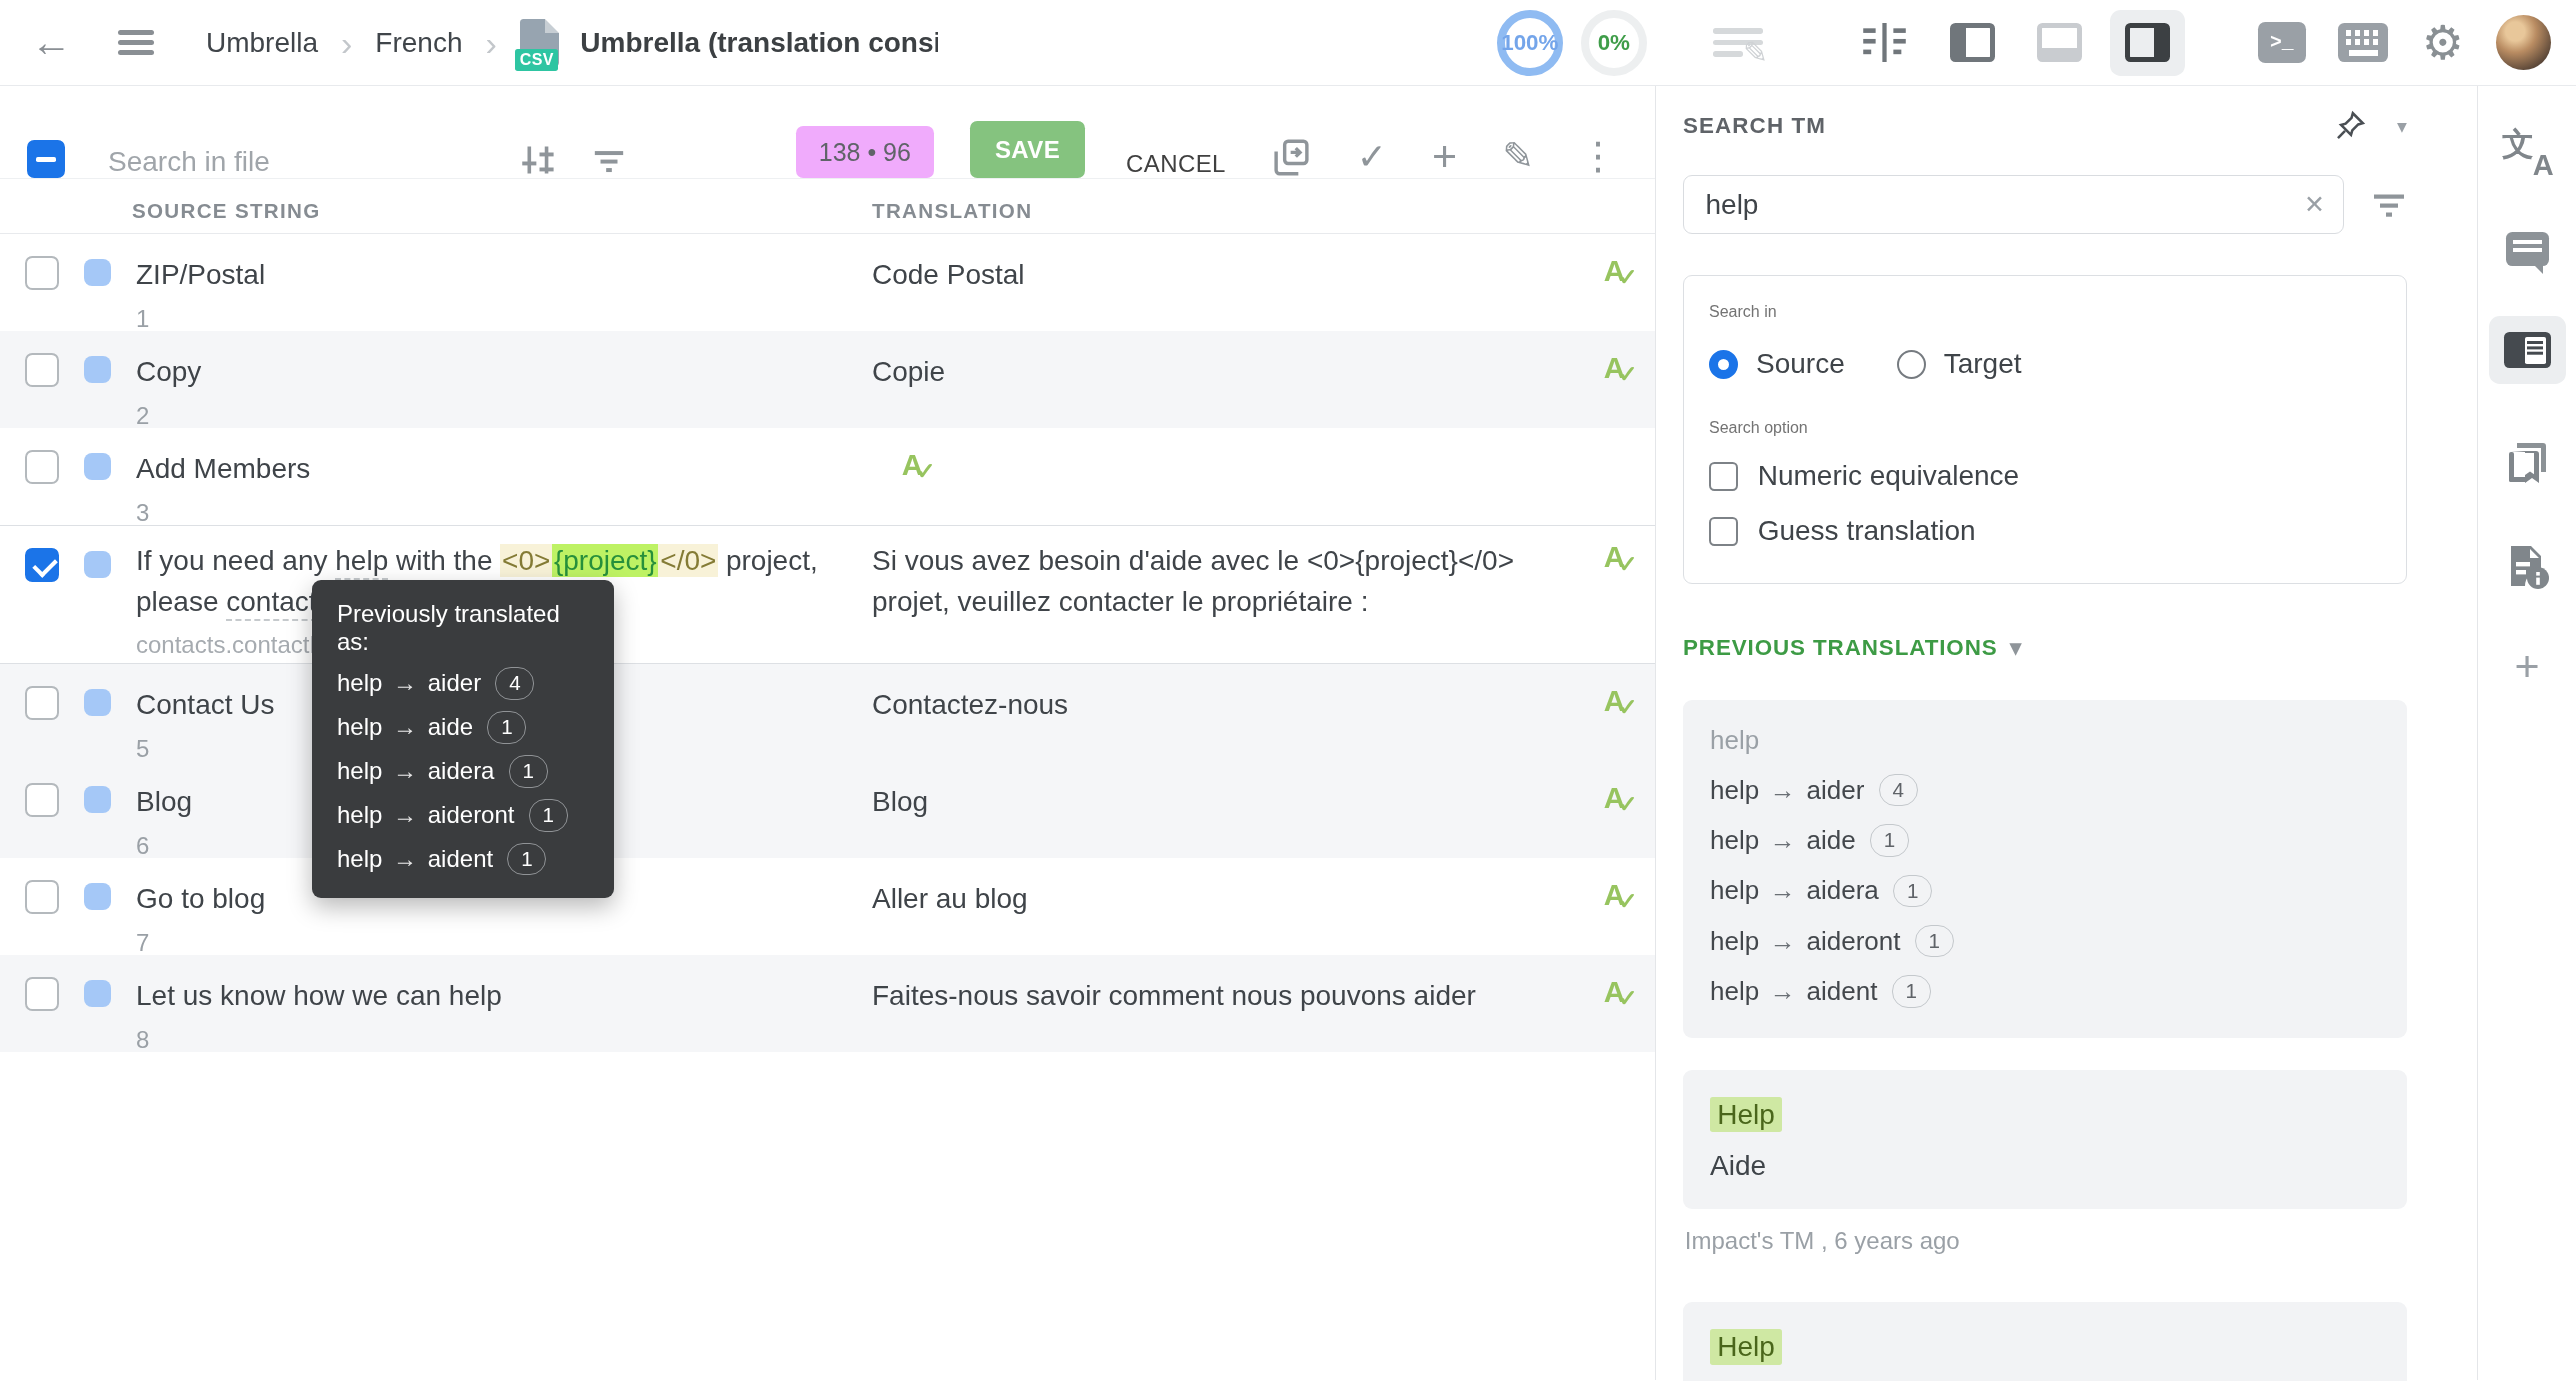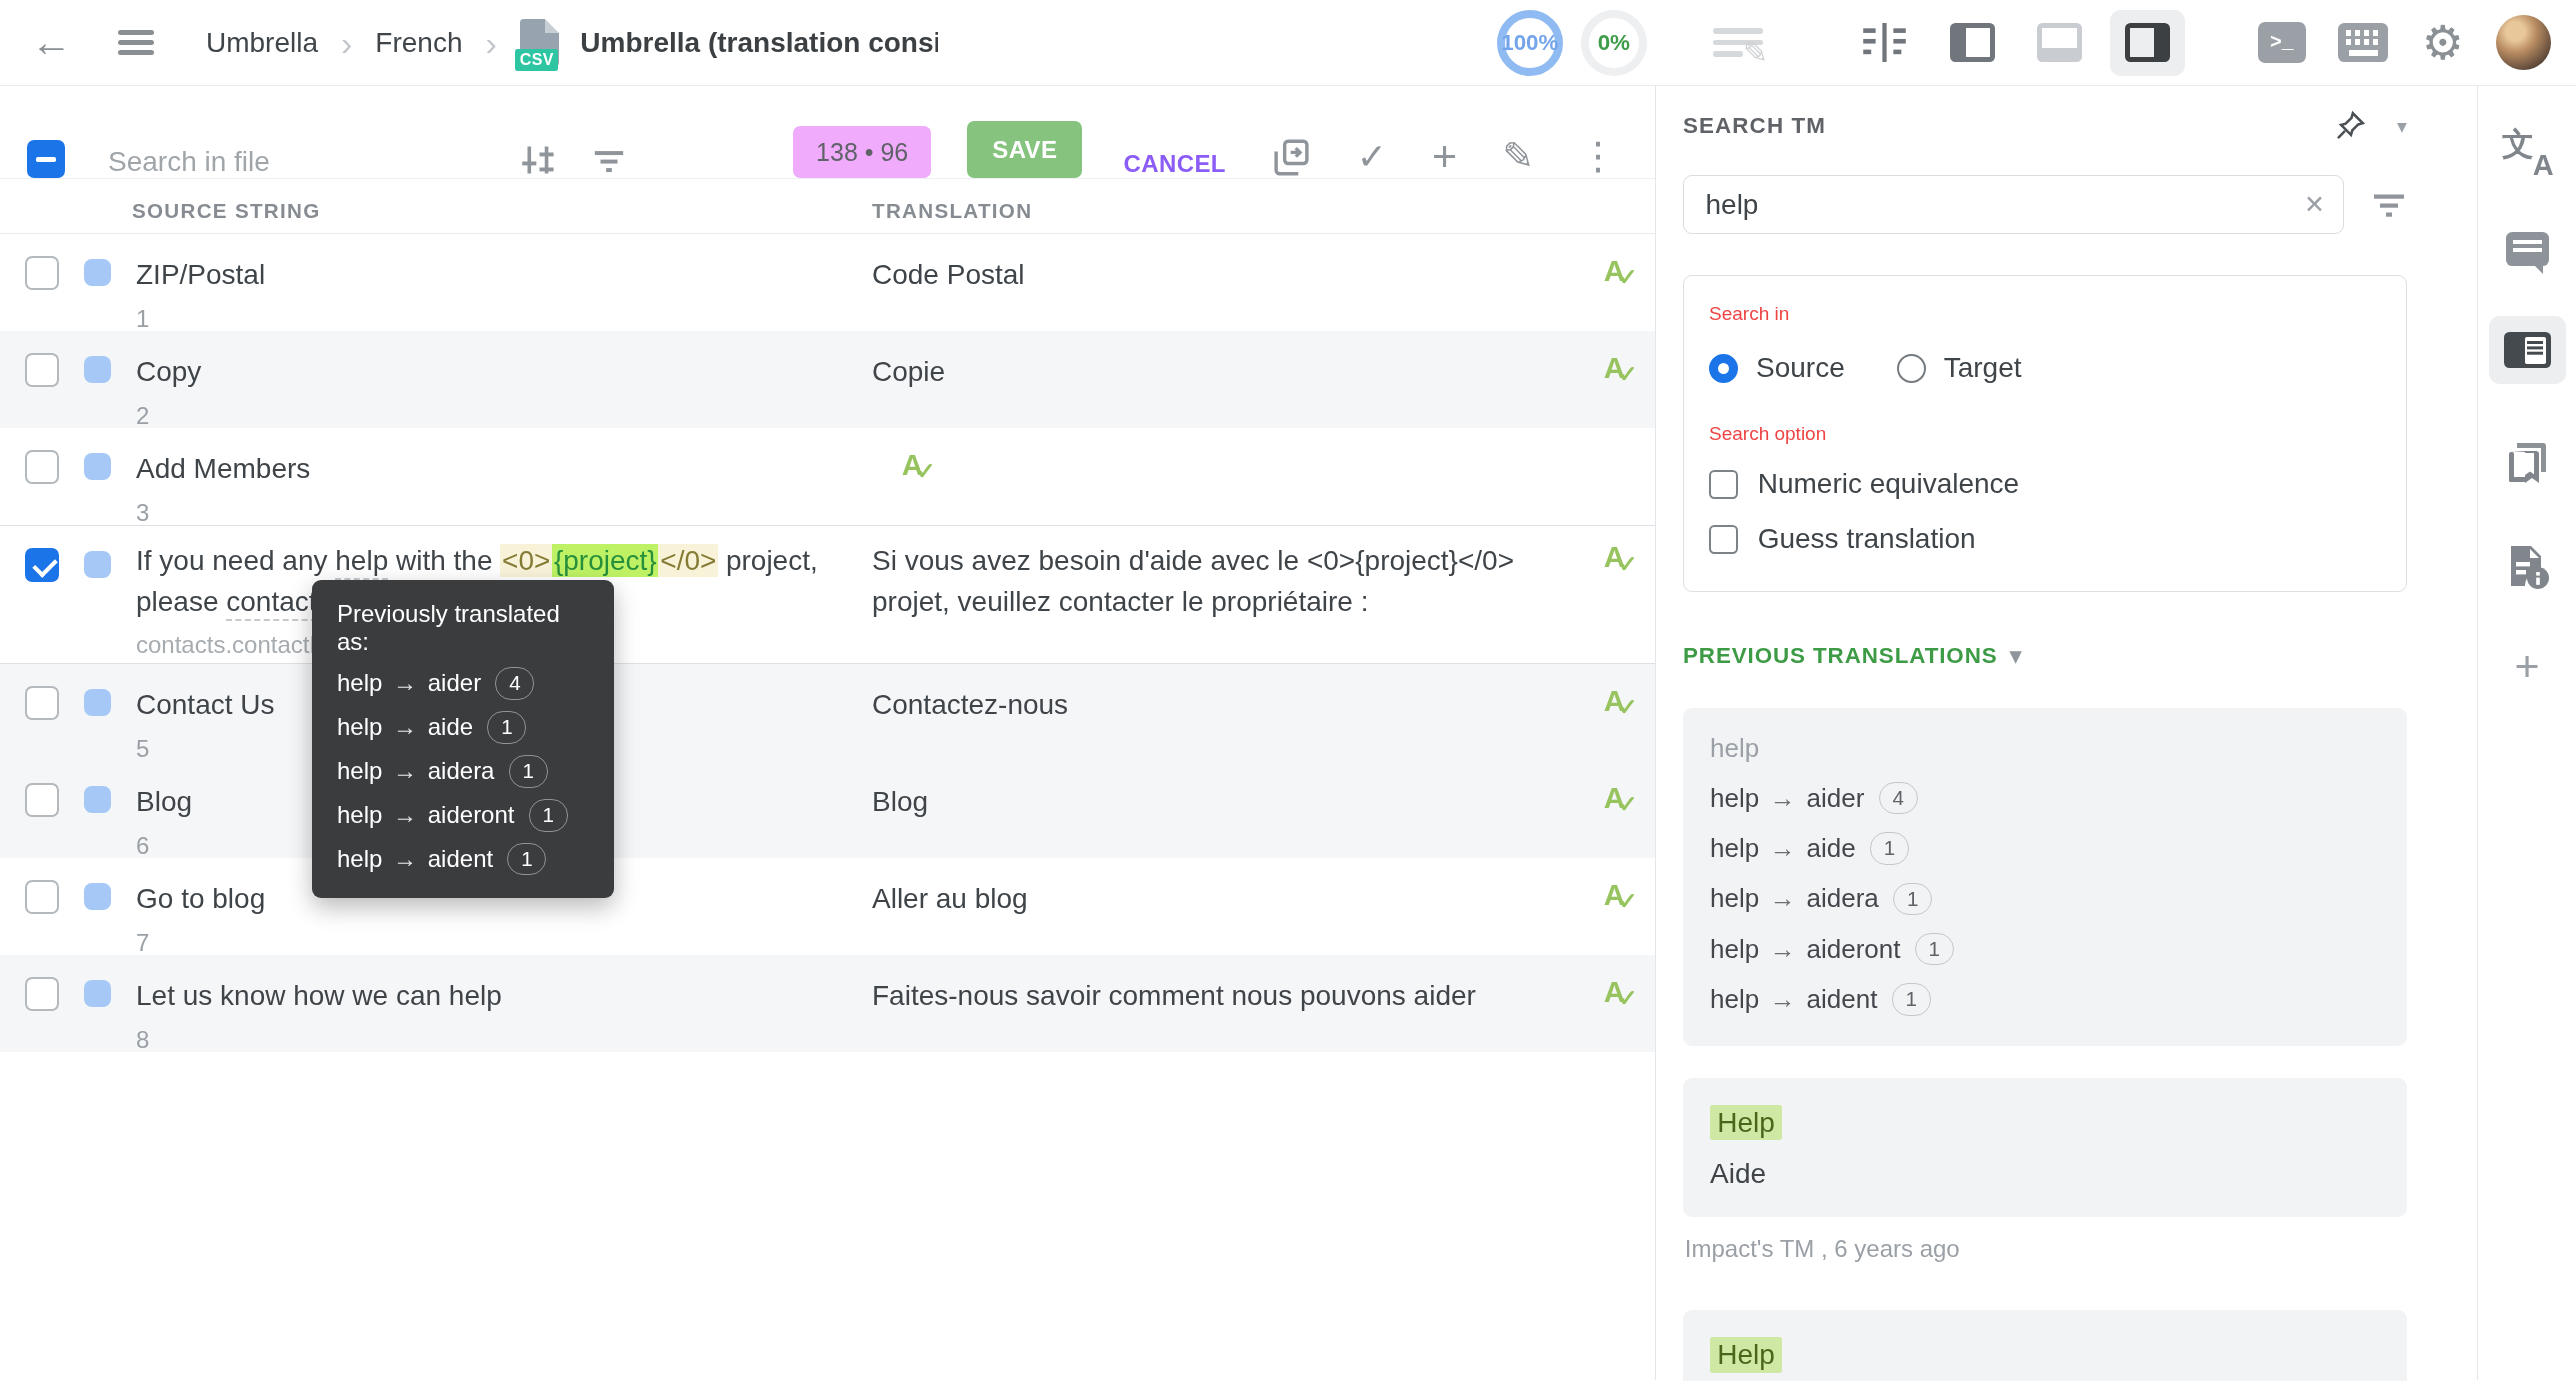--- a/index.html
+++ b/index.html
@@ -53,21 +53,21 @@
   .cb{width:38px;height:38px;border:2.7px solid #b4b9bd;border-radius:7.2px;background:#fff;flex:none;cursor:pointer}
   .cb.ind{background:#1b74e8;border-color:#1b74e8;position:relative}
   .cb.ind::after{content:"";position:absolute;left:7.2px;top:15px;width:19.7px;height:4.5px;background:#fff;border-radius:1.8px}
   .cb.checked{background:#1b74e8;border-color:#1b74e8;position:relative}
   .cb.checked::after{content:"";position:absolute;left:7.2px;top:8px;width:18px;height:9.8px;border-left:4.5px solid #fff;border-bottom:4.5px solid #fff;transform:rotate(-45deg)}
   .search-in-file{border:none;outline:none;font-size:28px;margin-left:43px;width:376px;color:#3f4449;font-family:inherit}
   .search-in-file::placeholder{color:#a0a5aa}
   .tool-ic{color:#8f959a;margin-left:36px;cursor:pointer}
   .counter{background:#f0abfc;border-radius:7.2px;height:52px;display:flex;align-items:center;padding:0 23px;font-size:25px;color:#5f6368}
   .save-btn{margin-left:36px;background:#85c37f;color:#fff;border:none;border-radius:7.2px;height:57px;padding:0 25px;font-size:24px;font-weight:700;letter-spacing:0.4px;cursor:pointer;font-family:inherit}
-  .cancel-btn{margin-left:41px;background:none;border:none;color:#8b5cf6;font-size:24px;font-weight:700;letter-spacing:0.4px;cursor:pointer;font-family:inherit}
+  .cancel-btn{margin-left:41px;background:none;border:none;color:#404040;font-size:24px;font-weight:400;letter-spacing:0.4px;cursor:pointer;font-family:inherit}
   .right-ic{color:#8f959a;margin-left:45px;cursor:pointer;display:inline-flex;align-items:center}
   .glyph-check{font-size:36px}
   .glyph-plus{font-size:43px;font-weight:400;line-height:1}
   .glyph-pencil{font-size:38px}
   .glyph-kebab{font-size:38px;letter-spacing:0}
 
   
   .colhead{height:55px;position:relative;border-bottom:1.8px solid #e8eaed}
   .colhead span{position:absolute;top:19.7px;font-size:20.6px;font-weight:600;letter-spacing:1.3px;color:#868c92}
   .colhead .c1{left:132px}
@@ -105,21 +105,21 @@
   .p-title{font-size:22.4px;font-weight:600;letter-spacing:1.1px;color:#5f6368}
   .p-head .sp{flex:1}
   .pin{color:#4a4f54}
   .caret{font-size:19.7px;color:#9aa0a6;margin-left:30px}
   .searchrow{display:flex;align-items:center;margin-top:32px}
   .inputwrap{flex:1;position:relative;height:59px;border:1.8px solid #d9dce0;border-radius:9px;background:#fff}
   .tm-input{width:100%;height:100%;border:none;outline:none;background:none;font-size:28px;color:#3f4449;padding:0 63px 0 21.5px;font-family:inherit}
   .clear-x{position:absolute;right:18px;top:14.3px;font-size:25px;color:#9aa0a6;cursor:pointer}
   .filter-ic{margin-left:27px;color:#8f959a;cursor:pointer}
   .p-card{border:1.8px solid #dcdfe3;border-radius:9px;margin-top:41px;padding:27px 25px 36px}
-  .p-label{font-size:19px;color:#ef4444}
+  .p-label{font-size:16px;color:#737373}
   .radios{display:flex;align-items:center;margin-top:27px}
   .radio-item{display:flex;align-items:center;margin-right:52px;cursor:pointer}
   .radio{width:29px;height:29px;border-radius:50%;flex:none}
   .radio.on{border:9px solid #1b74e8}
   .radio.off{border:2.7px solid #767b80}
   .radio-label{font-size:28px;margin-left:18px;color:#3f4449}
   .opt-label{margin-top:39px}
   .checkrow{display:flex;align-items:center;margin-top:23px;cursor:pointer}
   .pcb{width:29px;height:29px;border:2.7px solid #7d8287;border-radius:5.4px;flex:none}
   .check-label{font-size:28px;margin-left:19.7px;color:#3f4449}

